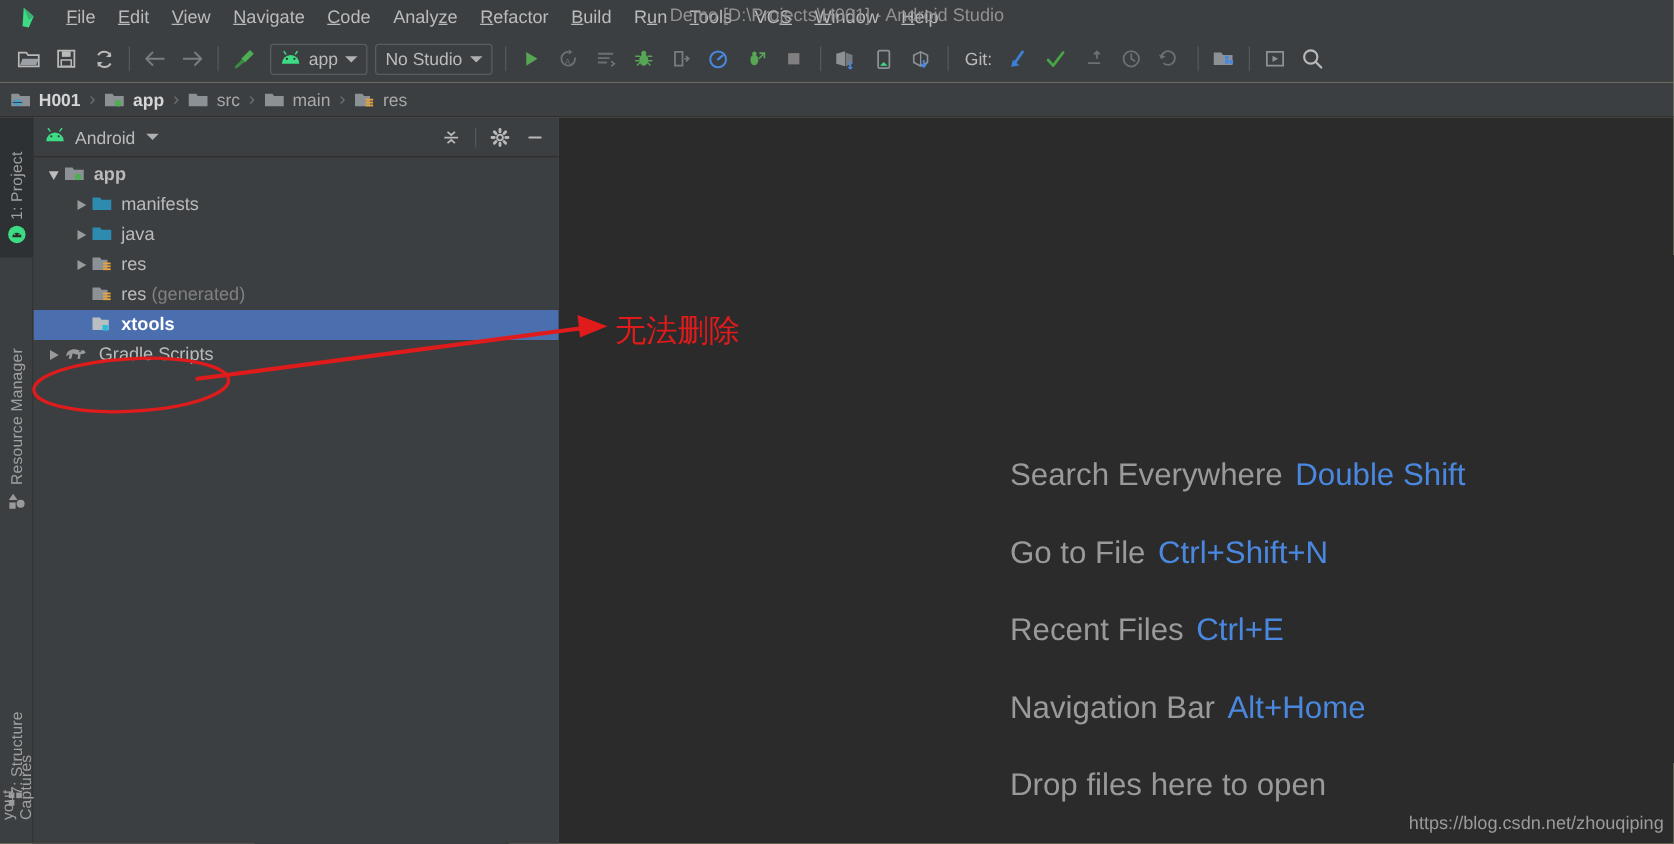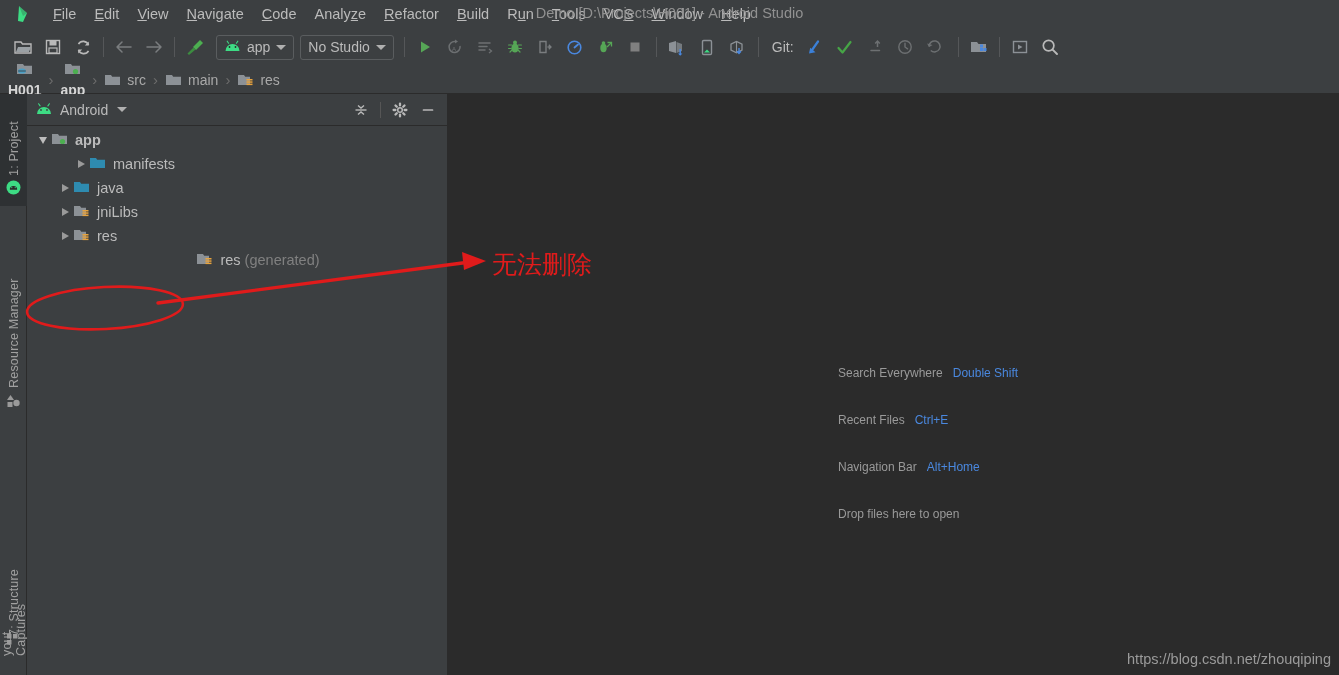--- a/index.html
+++ b/index.html
@@ -48,21 +48,21 @@
     border-right: 5px solid transparent; border-top: 5px solid #b0b0b0; }
   .git-label { color: #bbbbbb; font-size: 14px; margin: 0 6px 0 8px; }
 
   
   .breadcrumb {
     position: absolute; top: 66px; left: 0; width: 1339px; height: 28px;
     background: #3c3f41; display: flex; align-items: center; padding-left: 8px;
     border-bottom: 1px solid #2b2b2b;
   }
   .crumb { display: flex; align-items: center; gap: 6px; color: #a9a9a9; font-size: 14px; cursor: default; }
-  .crumb.bold { color: #d6d6d6; font-weight: bold; flex-direction: column; }
+  .crumb.bold { color: #d6d6d6; font-weight: bold; }
   .crumb-sep { color: #6d6d6d; margin: 0 7px; font-size: 15px; }
 
   
   .vstrip {
     position: absolute; top: 94px; left: 0; width: 27px; height: 581px;
     background: #3c3f41; border-right: 1px solid #2b2b2b;
   }
   .vtool {
     position: absolute; left: 0; width: 27px;
     writing-mode: vertical-rl; transform: rotate(180deg);
@@ -104,21 +104,21 @@
   .tri-d { width: 0; height: 0; border-left: 4.5px solid transparent;
     border-right: 4.5px solid transparent; border-top: 7px solid #bdbdbd; }
   .ic { width: 18px; height: 16px; margin-right: 6px; flex: 0 0 18px; }
 
   
   .editor {
     position: absolute; top: 94px; left: 447px; width: 892px; height: 581px;
     background: #2b2b2b;
   }
   .tips { position: absolute; left: 361px; top: 272px; }
-  .tip-row { margin-bottom: 33px; font-size: 12px; white-space: nowrap; margin-left: 30px; }
+  .tip-row { margin-bottom: 33px; font-size: 25px; white-space: nowrap; }
   .tip-name { color: #9a9a9a; }
   .tip-key { color: #4a88df; margin-left: 10px; }
   .watermark {
     position: absolute; right: 8px; bottom: 8px; color: #9b9b9b; font-size: 14.5px;
   }
 
   
   .annot { position: absolute; top: 0; left: 0; width: 1339px; height: 675px;
     pointer-events: none; }
   .annot-text {
@@ -490,21 +490,21 @@
         <div class="row" style="padding-left: 8px;">
           <span class="arrow-cell">
             <span class="tri-d"></span>
           </span>
           <span class="ic"><svg width="17" height="14" viewBox="0 0 17 14">
               <path d="M1 2h6l1.2 1.7H16V12H1z" fill="#8c9196"></path>
               <circle cx="11.5" cy="9.5" r="2.6" fill="#4caf50"></circle>
             </svg></span>
           <span class="lbl"><b>app</b></span>
         </div>
-        <div class="row" style="padding-left: 46px;">
+        <div class="row" style="padding-left: 30px;">
           <span class="arrow-cell">
             <span class="tri-r"></span>
           </span>
           <span class="ic"><svg width="17" height="14" viewBox="0 0 17 14">
               <path d="M1 2h6l1.2 1.7H16V12H1z" fill="#2e8bb0"></path>
             </svg></span>
           <span class="lbl"><span>manifests</span></span>
         </div>
         <div class="row" style="padding-left: 30px;">
           <span class="arrow-cell">
@@ -520,54 +520,59 @@
             <span class="tri-r"></span>
           </span>
           <span class="ic"><svg width="17" height="14" viewBox="0 0 17 14">
               <path d="M1 2h6l1.2 1.7H13V12H1z" fill="#8c9196"></path>
               <g fill="#e8a33d">
                 <rect x="9.5" y="6" width="6" height="1.5"></rect>
                 <rect x="9.5" y="8.3" width="6" height="1.5"></rect>
                 <rect x="9.5" y="10.6" width="6" height="1.5"></rect>
               </g>
             </svg></span>
-          <span class="lbl"><span>jniLibs</span></span>
+          <span class="lbl"><span>res</span></span>
         </div>
         <div class="row" style="padding-left: 30px;">
-          <span class="arrow-cell">
-            <span class="tri-r"></span>
-          </span>
-          <span class="ic"><svg width="17" height="14" viewBox="0 0 17 14">
-              <path d="M1 2h6l1.2 1.7H13V12H1z" fill="#8c9196"></path>
-              <g fill="#e8a33d">
-                <rect x="9.5" y="6" width="6" height="1.5"></rect>
-                <rect x="9.5" y="8.3" width="6" height="1.5"></rect>
-                <rect x="9.5" y="10.6" width="6" height="1.5"></rect>
-              </g>
-            </svg></span>
-          <span class="lbl"><span>res</span></span>
-        </div>
-        <div class="row" style="padding-left: 30px; justify-content: center;">
           <span class="arrow-cell"></span>
           <span class="ic"><svg width="17" height="14" viewBox="0 0 17 14">
               <path d="M1 2h6l1.2 1.7H13V12H1z" fill="#8c9196"></path>
               <g fill="#e8a33d">
                 <rect x="9.5" y="6" width="6" height="1.5"></rect>
                 <rect x="9.5" y="8.3" width="6" height="1.5"></rect>
                 <rect x="9.5" y="10.6" width="6" height="1.5"></rect>
               </g>
             </svg></span>
           <span class="lbl"><span>res</span><span class="gen"> (generated)</span></span>
         </div>
+        <div class="row selected" style="padding-left: 30px;">
+          <span class="arrow-cell"></span>
+          <span class="ic"><svg width="17" height="14" viewBox="0 0 17 14">
+              <path d="M1 2h6l1.2 1.7H14V12H1z" fill="#b9bec2"></path>
+              <rect x="9" y="8" width="4.5" height="4.5" fill="#2bbcd8"></rect>
+            </svg></span>
+          <span class="lbl"><b>xtools</b></span>
+        </div>
+        <div class="row" style="padding-left: 8px;">
+          <span class="arrow-cell">
+            <span class="tri-r"></span>
+          </span>
+          <span class="ic" style="flex-basis: 22px; width: 22px;"><svg width="19" height="14" viewBox="0 0 19 14">
+              <path d="M2 9c0-4 4-6 8-5.4 2.3.4 4 1.4 6 .4l1.5 2c-1.5 1.4-2.8 1.4-4 1.1L13 11h-2l.6-3.2c-1.6-.2-3-.5-4.4-1.2L6 11H4l.6-3.7C3.4 8 2.6 8.6 2 9z" fill="#9a9a9a"></path>
+              <circle cx="13" cy="5" r=".7" fill="#3c3f41"></circle>
+            </svg></span>
+          <span class="lbl"><span>Gradle Scripts</span></span>
+        </div>
       </div>
   </div>
 
   <div class="editor">
     <div class="tips" id="tips">
         <div class="tip-row"><span class="tip-name">Search Everywhere</span><span class="tip-key">Double Shift</span></div>
+        <div class="tip-row"><span class="tip-name">Go to File</span><span class="tip-key">Ctrl+Shift+N</span></div>
         <div class="tip-row"><span class="tip-name">Recent Files</span><span class="tip-key">Ctrl+E</span></div>
         <div class="tip-row"><span class="tip-name">Navigation Bar</span><span class="tip-key">Alt+Home</span></div>
         <div class="tip-row"><span class="tip-name">Drop files here to open</span></div>
       </div>
     <div class="watermark">https://blog.csdn.net/zhouqiping</div>
   </div>
 
   <svg class="annot" viewBox="0 0 1339 675">
     <ellipse cx="105" cy="308" rx="78" ry="21" transform="rotate(-3 105 308)" fill="none" stroke="#e01b1b" stroke-width="2.6"></ellipse>
     <path d="M158 303 L470 262" fill="none" stroke="#e01b1b" stroke-width="3.4" stroke-linecap="round"></path>

